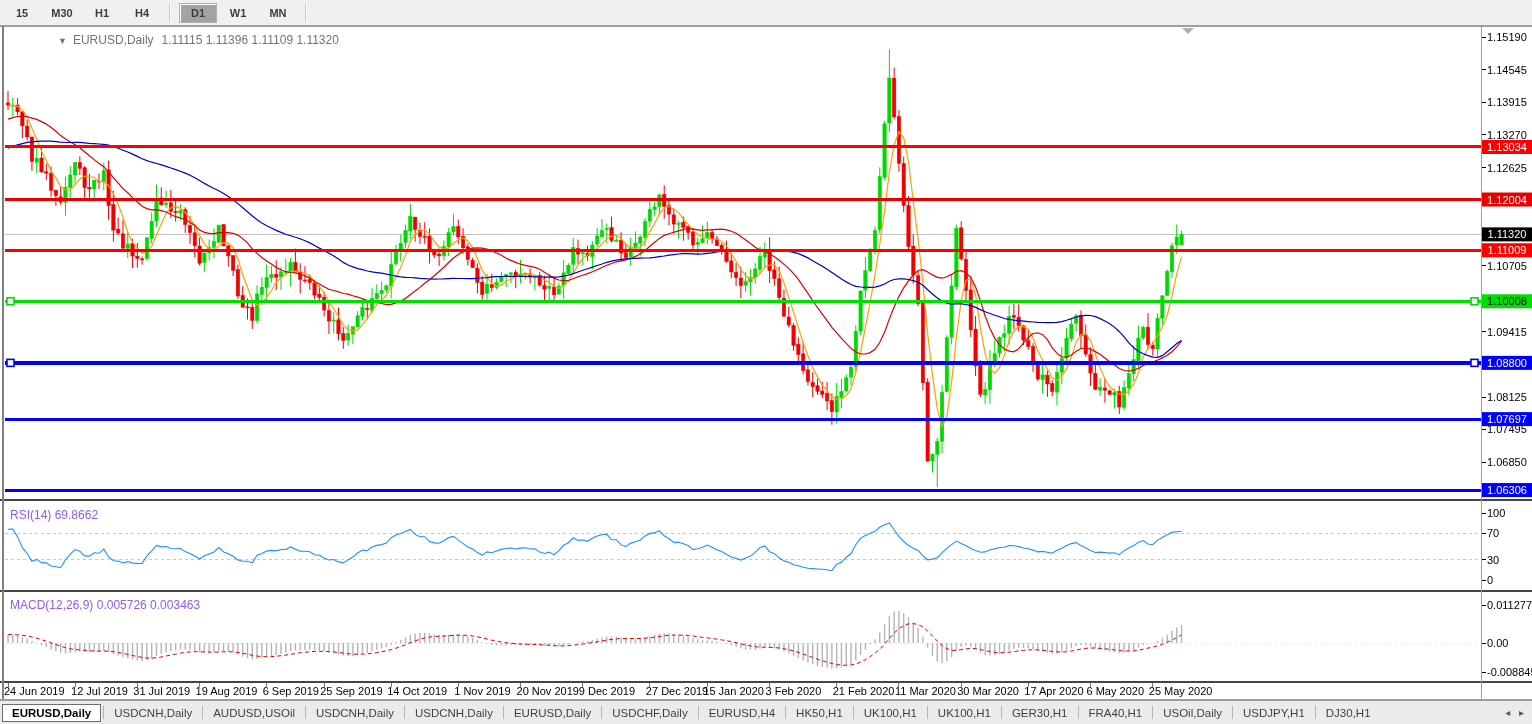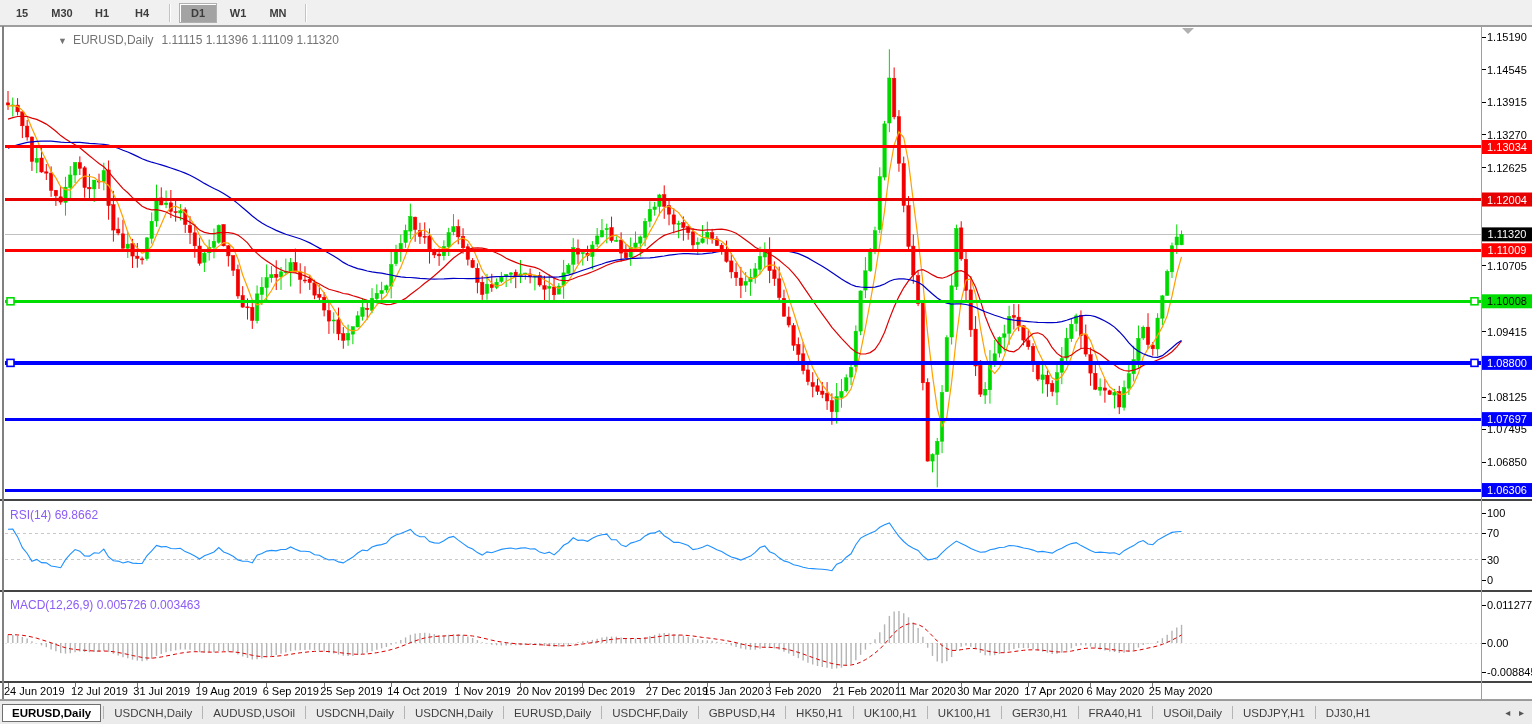--- a/index.html
+++ b/index.html
@@ -945,21 +945,21 @@
         <div class="tab">AUDUSD,USOil</div>
         <span class="tab-sep"></span>
         <div class="tab">USDCNH,Daily</div>
         <span class="tab-sep"></span>
         <div class="tab">USDCNH,Daily</div>
         <span class="tab-sep"></span>
         <div class="tab">EURUSD,Daily</div>
         <span class="tab-sep"></span>
         <div class="tab">USDCHF,Daily</div>
         <span class="tab-sep"></span>
-        <div class="tab">GBPUSD,H4</div>
+        <div class="tab">EURUSD,H4</div>
         <span class="tab-sep"></span>
         <div class="tab">HK50,H1</div>
         <span class="tab-sep"></span>
         <div class="tab">UK100,H1</div>
         <span class="tab-sep"></span>
         <div class="tab">UK100,H1</div>
         <span class="tab-sep"></span>
         <div class="tab">GER30,H1</div>
         <span class="tab-sep"></span>
         <div class="tab">FRA40,H1</div>

